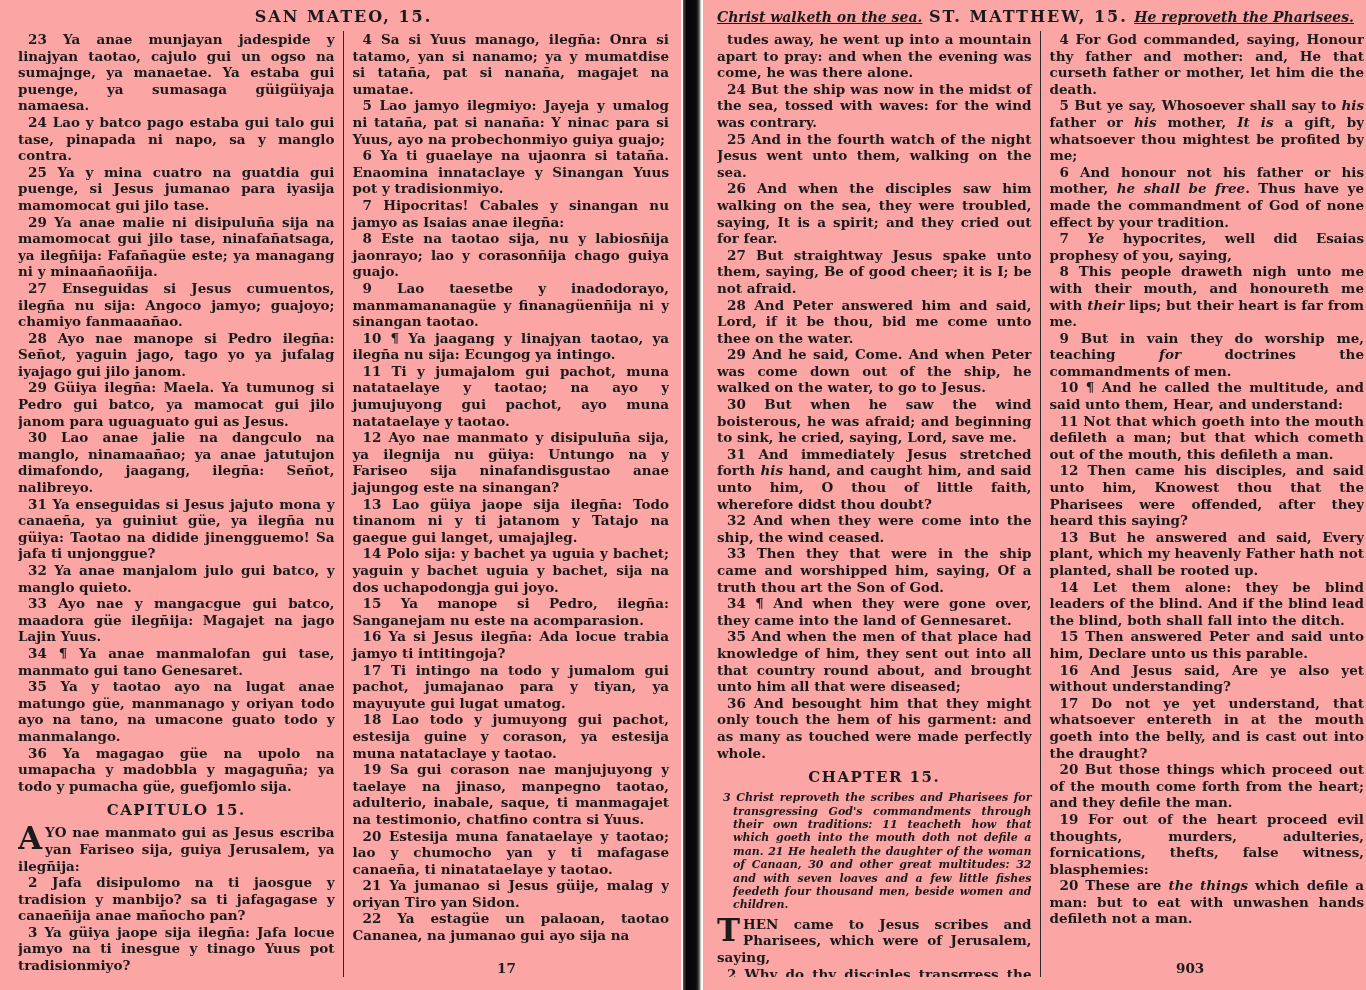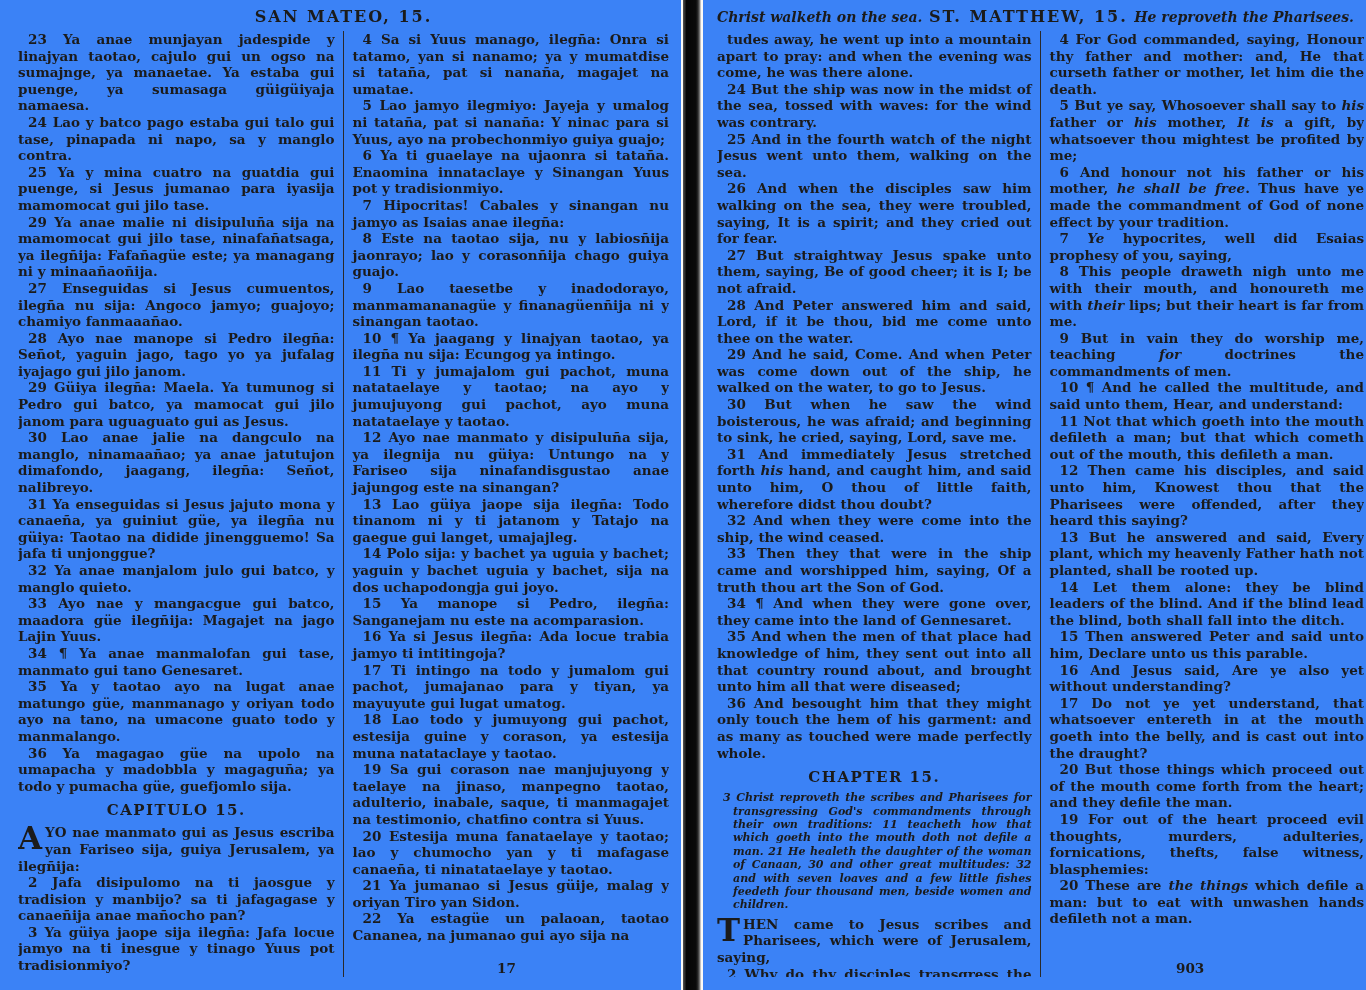--- a/index.html
+++ b/index.html
@@ -6,21 +6,21 @@
     margin: 0; padding: 0;
     width: 1366px; height: 990px;
     overflow: hidden;
     background: #f6f5f1;
     font-family: "DejaVu Serif", serif;
     color: #1b1b1b;
   }
   .spread {
     display: flex;
     width: 1366px; height: 990px;
-    background: #3b82f6;
+    background: #fca5a5;
   }
   .page {
     position: relative;
     box-sizing: border-box;
     height: 990px;
     overflow: hidden;
   }
   .page-left  { width: 681px; padding: 7px 12px 0 18px; }
   .page-right { width: 663px; padding: 7px 2px 0 14px; }
   .gutter {
@@ -47,20 +47,21 @@
     justify-content: space-between;
     align-items: baseline;
     margin-bottom: 4px;
     padding-right: 10px;
   }
   .head-italic {
     font-style: italic;
     font-weight: bold;
     font-size: 14px;
     white-space: nowrap;
+    text-decoration: underline;
   }
   
   .cols { display: flex; }
   .col {
     box-sizing: border-box;
     width: 328px;
     height: 946px;
     overflow: hidden;
   }
   .col-first  { padding-right: 8px; border-right: 1px solid #2a2a2a; }

